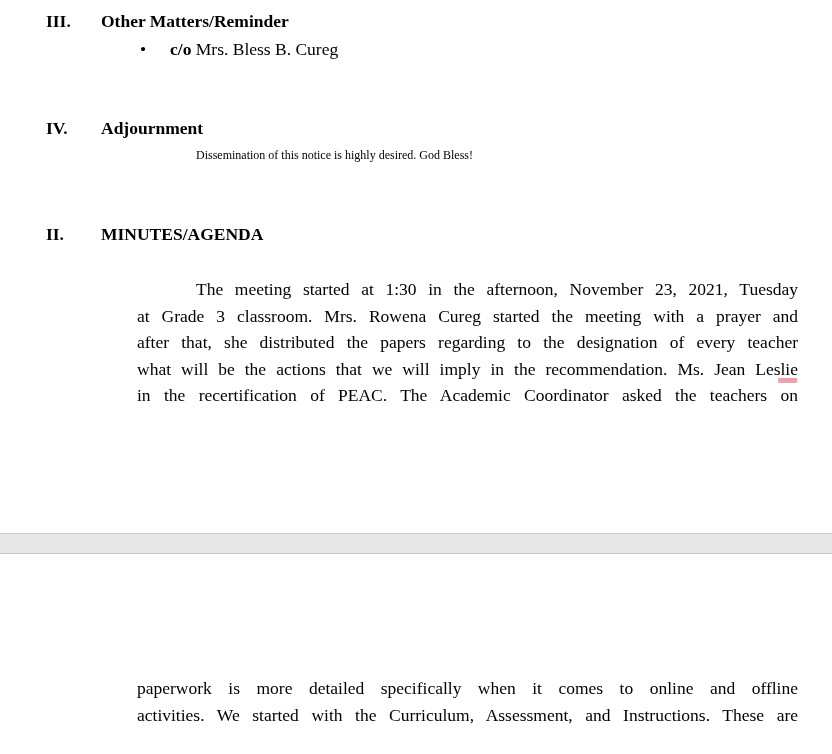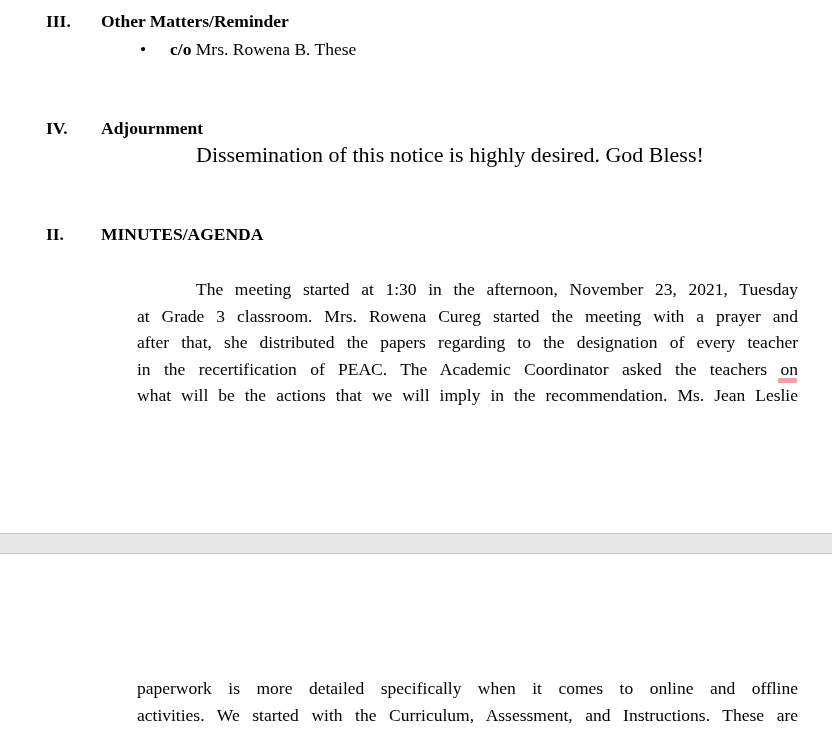--- a/index.html
+++ b/index.html
@@ -60,21 +60,21 @@
   .bullet-glyph {
     display: inline-block;
     width: 30px;
   }
   .bullet-bold { font-weight: bold; }
 
   .indent-line {
     position: absolute;
     left: 196px;
     top: 144px;
-    font-size: 22px;
+    font-size: 12px;
     line-height: 22px;
     white-space: nowrap;
   }
 
   .para {
     position: absolute;
     left: 137px;
     width: 661px;
     font-size: 17.5px;
     line-height: 26.5px;
@@ -104,41 +104,41 @@
 <div class="doc">
 
   <section class="page page-1">
 
     <div class="h-row iii">
       <span class="h-num">III.</span>
       <span class="h-title">Other Matters/Reminder</span>
     </div>
 
     <div class="bullet-row">
-      <span class="bullet-glyph">•</span><span class="bullet-bold">c/o</span><span> Mrs. Rowena B. These</span>
+      <span class="bullet-glyph">•</span><span class="bullet-bold">c/o</span><span> Mrs. Bless B. Cureg</span>
     </div>
 
     <div class="h-row iv">
       <span class="h-num">IV.</span>
       <span class="h-title">Adjournment</span>
     </div>
 
     <div class="indent-line">Dissemination of this notice is highly desired. God Bless!</div>
 
     <div class="h-row ii">
       <span class="h-num">II.</span>
       <span class="h-title">MINUTES/AGENDA</span>
     </div>
 
     <div class="para para-1">
       <div class="pline first-indent">The meeting started at 1:30 in the afternoon, November 23, 2021, Tuesday</div>
       <div class="pline">at Grade 3 classroom. Mrs. Rowena Cureg started the meeting with a prayer and</div>
       <div class="pline">after that, she distributed the papers regarding to the designation of every teacher</div>
+      <div class="pline">what will be the actions that we will imply in the recommendation. Ms. Jean Leslie</div>
       <div class="pline">in the recertification of PEAC. The Academic Coordinator asked the teachers on</div>
-      <div class="pline">what will be the actions that we will imply in the recommendation. Ms. Jean Leslie</div>
     </div>
 
     <div class="change-marker" style="background: rgb(239, 160, 171);"></div>
 
   </section>
 
   <div class="page-gap"></div>
 
   <section class="page page-2">
     <div class="para para-2">

